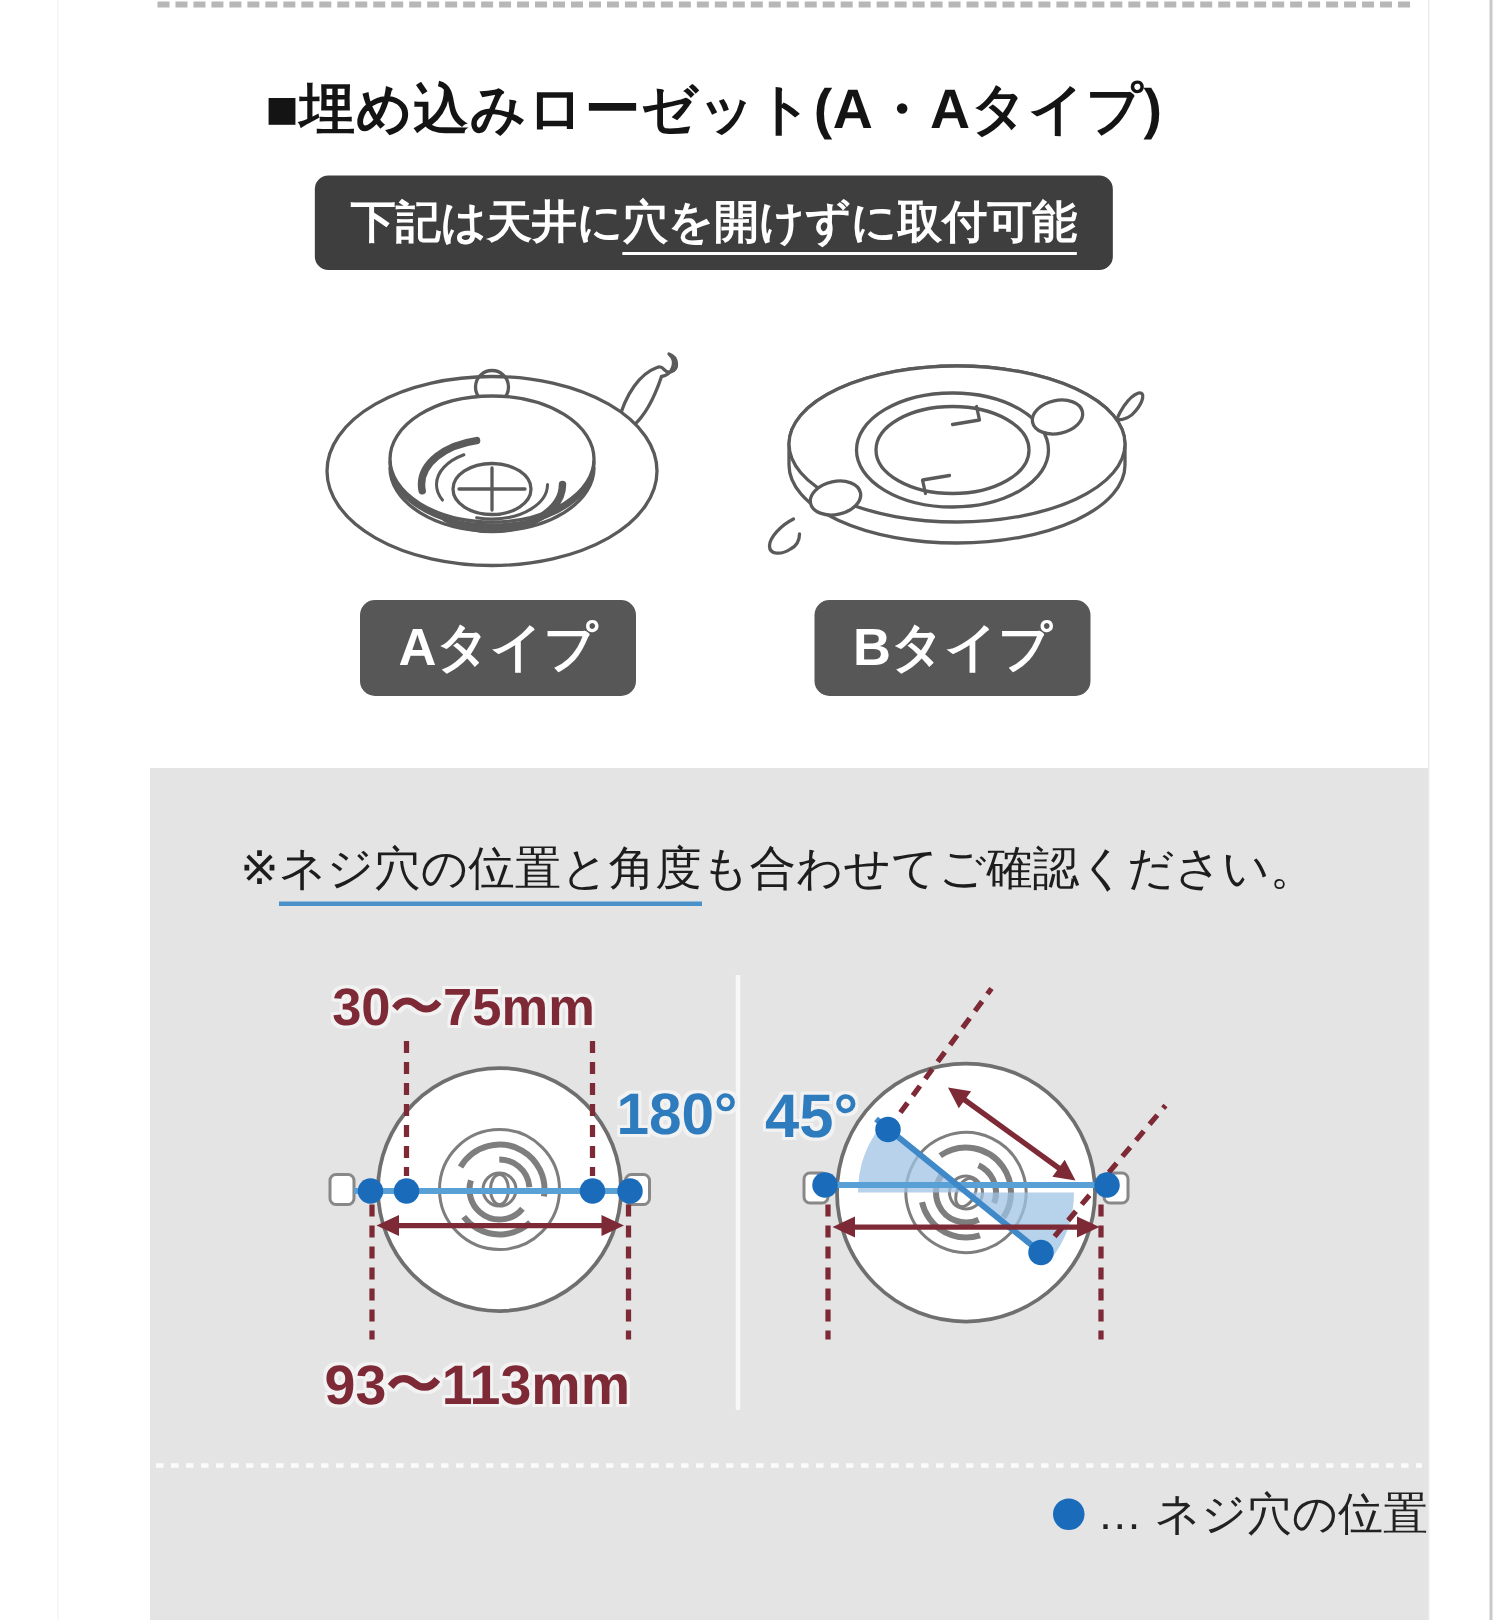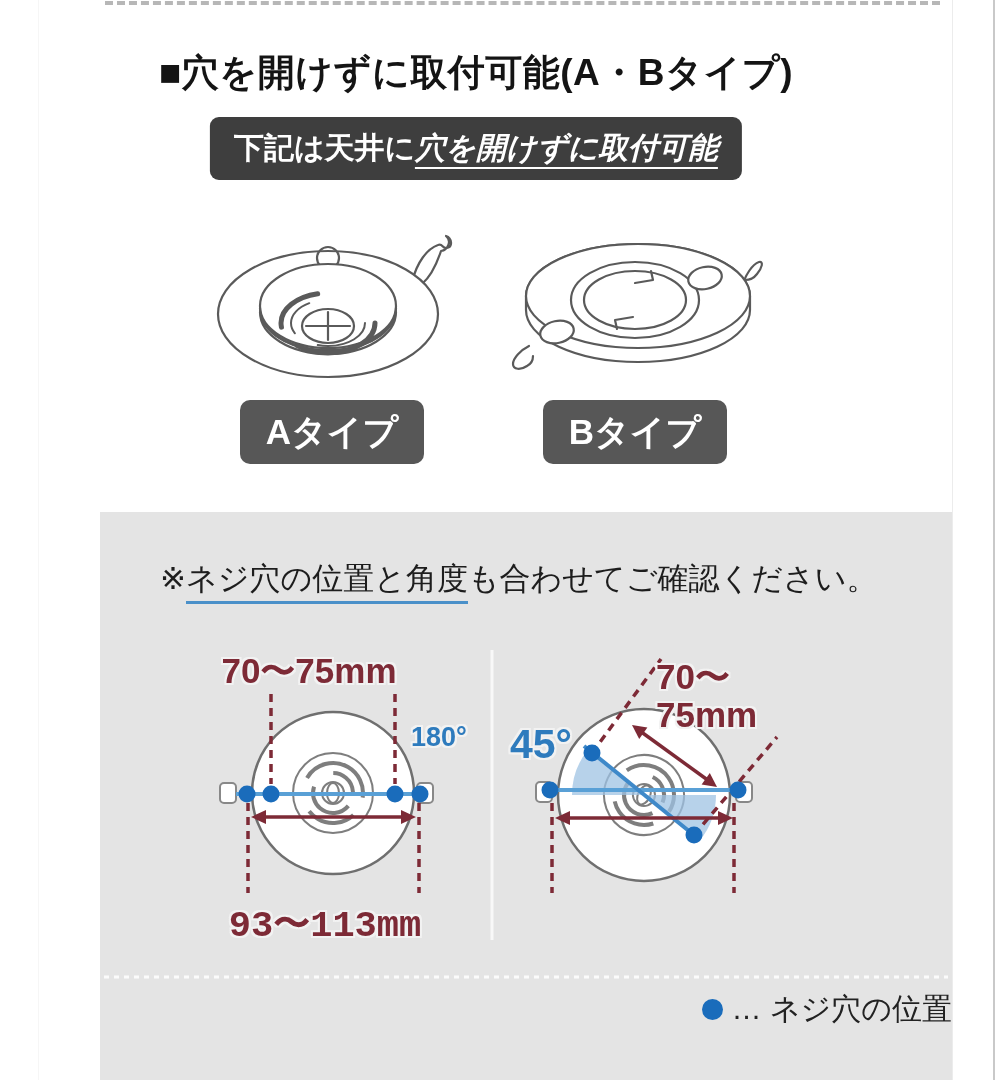--- a/index.html
+++ b/index.html
@@ -15,21 +15,21 @@
 
   .title{
     position:absolute;left:0;top:48px;width:952px;text-align:center;
     font-size:37px;font-weight:bold;color:#141414;letter-spacing:0.5px;
   }
   .notice-box{
     position:absolute;left:476px;top:117px;transform:translateX(-50%);
     background:#3e3e3e;color:#ffffff;border-radius:9px;
     font-size:30px;font-weight:bold;padding:11px 24px;white-space:nowrap;
   }
-  .notice-underline{border-bottom:2px solid #ffffff;padding-bottom:3px;font-style:italic;}
+  .notice-underline{border-bottom:2px solid #ffffff;padding-bottom:3px;}
 
   .type-label{
     position:absolute;width:184px;height:64px;line-height:64px;text-align:center;
     background:#575757;color:#fff;font-size:35px;font-weight:bold;border-radius:10px;
   }
   .type-a-label{left:240px;top:400px;}
   .type-b-label{left:543px;top:400px;}
 
   .drawing{position:absolute;}
   .draw-a{left:198px;top:226px;width:258px;height:172px;}
@@ -45,42 +45,42 @@
 
   .pan-svg{position:absolute;left:0;top:0;}
 
   .dim{
     position:absolute;font-weight:bold;color:#7d2a36;white-space:nowrap;
     text-shadow:2px 0 0 #f2f2f2,-2px 0 0 #f2f2f2,0 2px 0 #f2f2f2,0 -2px 0 #f2f2f2,
                 2px 2px 0 #f2f2f2,-2px -2px 0 #f2f2f2,2px -2px 0 #f2f2f2,-2px 2px 0 #f2f2f2;
   }
   .angle{color:#2e7bbd;}
   .dim-a-top{left:99px;top:136px;width:220px;text-align:center;font-size:35px;}
-  .dim-a-bottom{left:120px;top:387px;width:210px;text-align:center;font-size:37px;font-family:Liberation Mono, monospace;}
-  .angle-180{left:311px;top:210px;font-size:27px;}
+  .dim-a-bottom{left:110px;top:387px;width:210px;text-align:right;font-size:37px;}
+  .angle-180{left:311px;top:210px;font-size:39px;}
   .angle-45{left:410px;top:209px;font-size:41px;}
   .dim-b-top{left:556px;top:146px;font-size:35px;line-height:38px;text-align:left;}
   .dim-b-bottom{left:446px;top:389px;width:200px;text-align:center;font-size:37px;}
 
   .legend{
     position:absolute;left:0;top:477px;width:852px;display:flex;align-items:center;
     justify-content:flex-end;gap:9px;font-size:30px;color:#222;
   }
   .legend-dot{width:21px;height:21px;border-radius:50%;background:#1a6cbb;display:inline-block;}
 </style>
 </head>
 <body>
 
 <div id="page">
   <div class="top-dashed"></div>
   <div class="edge-left"></div>
   <div class="edge-right-inner"></div>
   <div class="edge-right-outer"></div>
 
-  <div class="title">■穴を開けずに取付可能(A・Bタイプ)</div>
+  <div class="title">■埋め込みローゼット(A・Aタイプ)</div>
 
   <div class="notice-box">
     <span>下記は天井に</span><span class="notice-underline">穴を開けずに取付可能</span>
   </div>
 
   <svg class="drawing draw-a" viewBox="0 0 258 172">
     <g fill="#ffffff" stroke="#5a5a5a" stroke-width="2.2" stroke-linecap="round" stroke-linejoin="round">
       <path d="M214,56 C219,36 229,23 240,19 C245,17 244,23 249,22 C255,21 254,12 248,10 C254,15 250,24 243,25 C237,43 231,52 224,58" fill="none"></path>
       <ellipse cx="130" cy="88" rx="110" ry="63"></ellipse>
       <circle cx="130" cy="32" r="11" fill="none"></circle>
@@ -199,27 +199,23 @@
           <circle cx="450" cy="278" r="8.5"></circle>
           <circle cx="638" cy="278" r="8.5"></circle>
           <circle cx="492" cy="241" r="8.5"></circle>
           <circle cx="594" cy="323" r="8.5"></circle>
         </g>
       </g>
 
       <line x1="4" y1="465" x2="848" y2="465" stroke="#fbfbfb" stroke-width="3" stroke-dasharray="5 5"></line>
     </svg>
 
-    <div class="dim dim-a-top">70〜75mm</div>
+    <div class="dim dim-a-top">30〜75mm</div>
     <div class="dim angle angle-180">180°</div>
     <div class="dim dim-a-bottom">93〜113mm</div>
     <div class="dim angle angle-45">45°</div>
-    <div class="dim dim-b-top">
-      <div>70〜</div>
-      <div>75mm</div>
-    </div>
 
     <div class="legend">
       <span class="legend-dot"></span>
       <span>… ネジ穴の位置</span>
     </div>
   </div>
 </div>
 
 </body></html>

